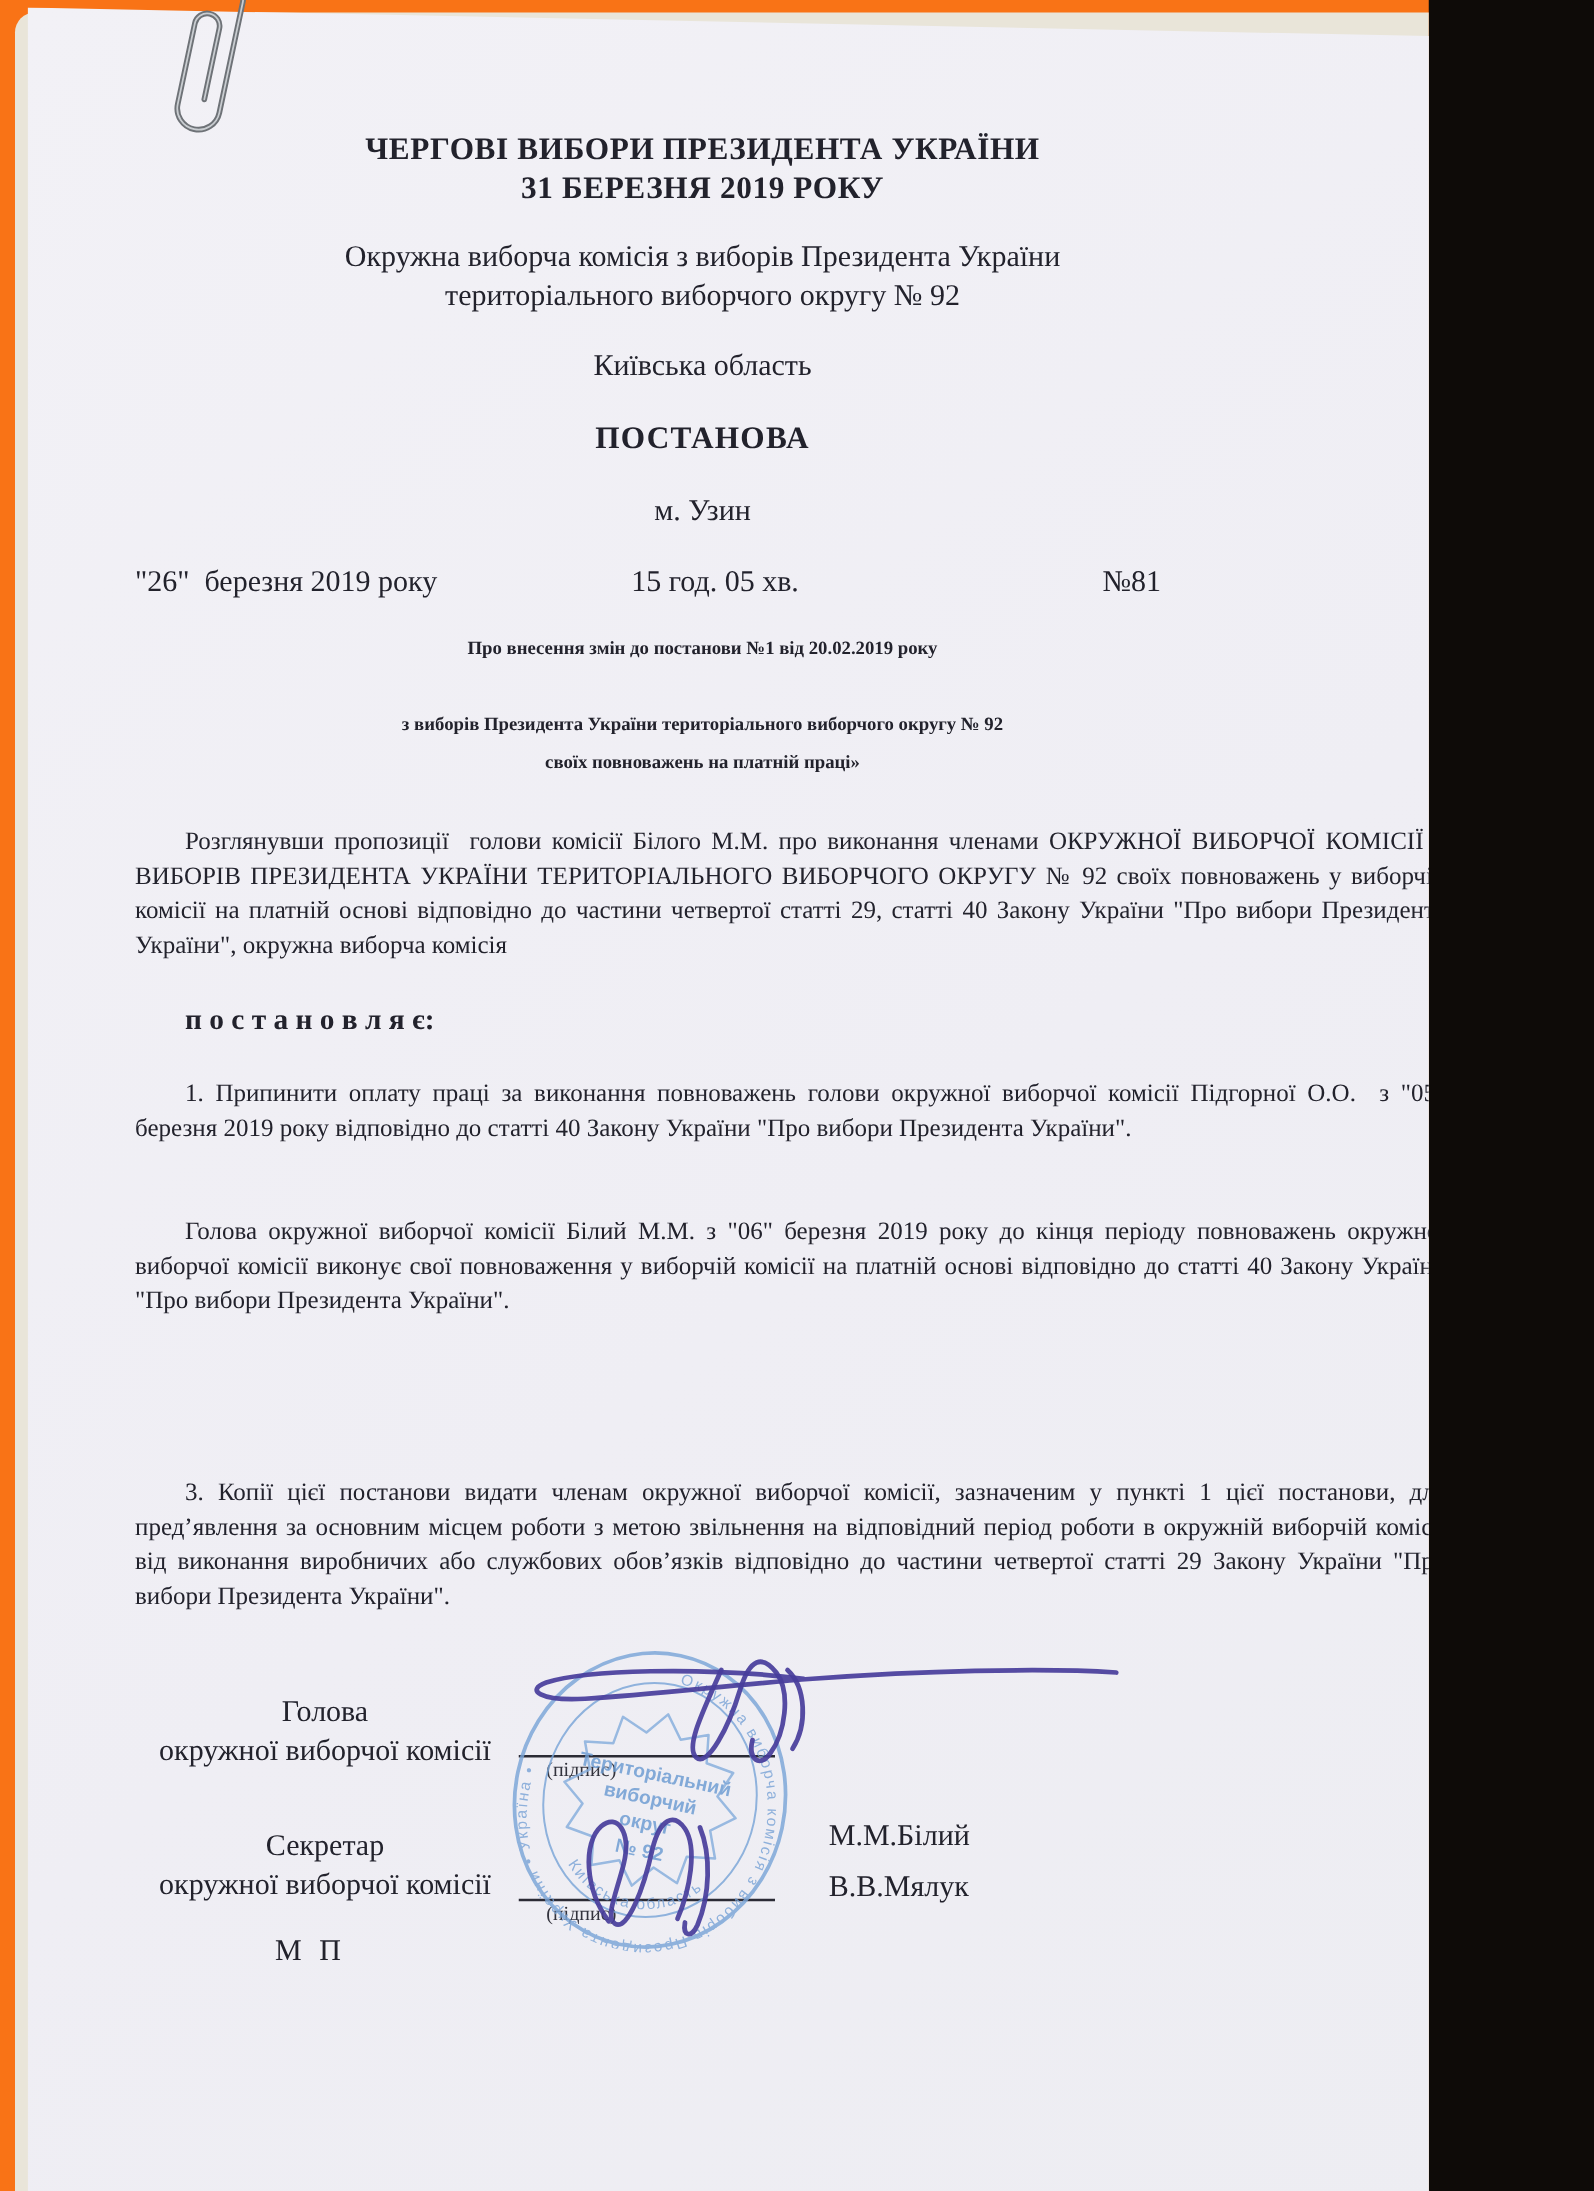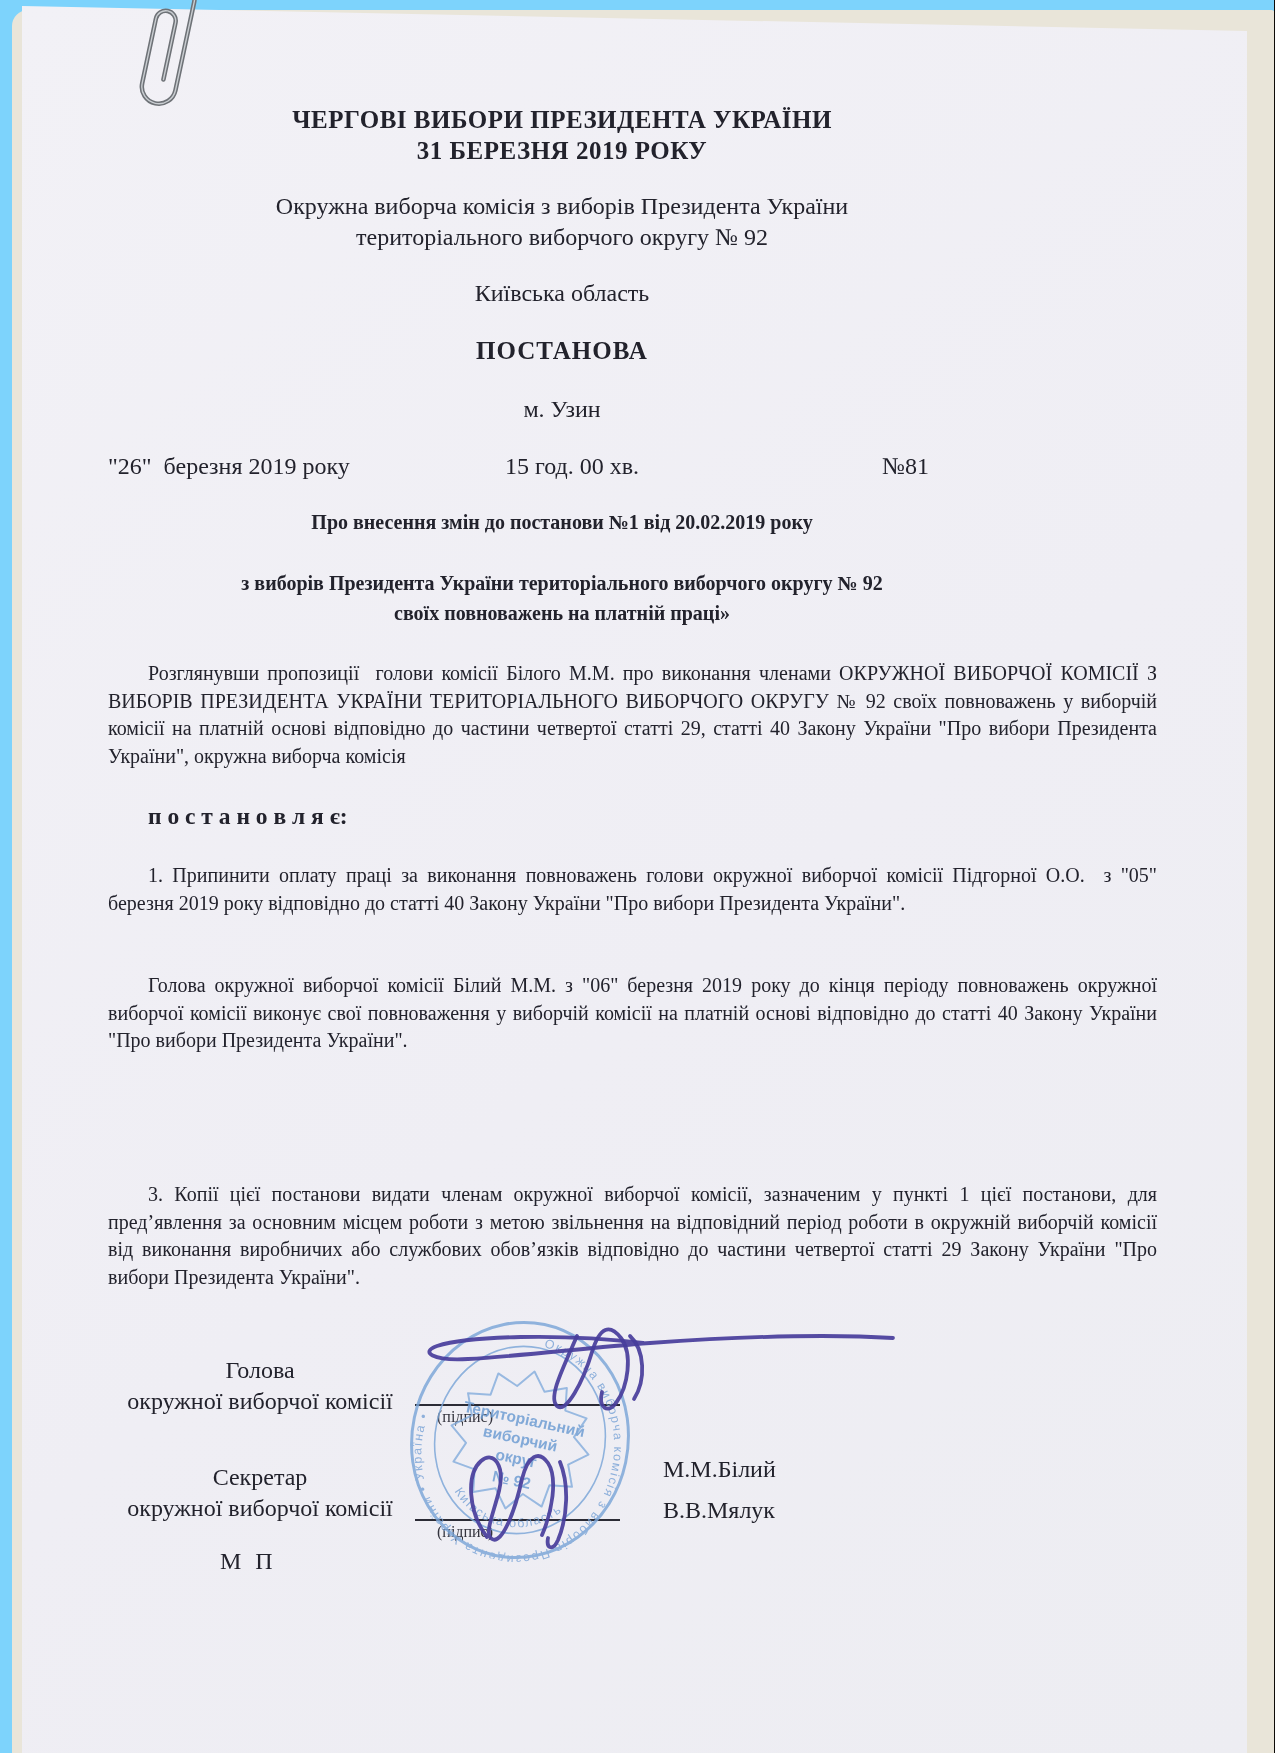--- a/index.html
+++ b/index.html
@@ -1,27 +1,27 @@
 <!DOCTYPE html>
 <html><head>
 <meta charset="utf-8">
 <style>
   html,body{margin:0;padding:0;background:#0e0b08;}
-  .scan{position:relative;width:1274px;height:1753px;background:#7dd3fc;overflow:hidden;
+  .scan{position:relative;width:1143px;height:1753px;background:#f97316;overflow:hidden;
         font-family:"Liberation Serif","DejaVu Serif",serif;color:#22222c;}
   .backing{position:absolute;left:12px;top:10px;width:1263px;height:1743px;
            background:#e9e5d9;border-radius:16px 4px 0 0;}
   .paper{position:absolute;left:22px;top:0;width:1225px;height:1753px;
          background:linear-gradient(140deg,#f2f1f6 0%,#efeef4 55%,#ededf2 100%);
          clip-path:polygon(0 6px,100% 31px,100% 100%,0 100%);}
   .abs{position:absolute;}
   .center-line{left:86px;width:908px;text-align:center;white-space:nowrap;}
   .t-bold{font-weight:bold;font-size:25px;letter-spacing:.5px;}
   .t-reg{font-size:24px;}
-  .subject-line{font-weight:bold;font-size:20px;}
+  .subject-line{font-weight:bold;font-size:15px;}
   .meta-row{left:86px;width:1049px;height:30px;font-size:24px;}
   .meta-row span{position:absolute;top:0;white-space:nowrap;}
   .para{left:86px;width:1049px;font-size:20px;line-height:27.6px;text-align:justify;
         text-indent:40px;margin:0;}
   .resolves{left:126px;font-weight:bold;font-size:23.5px;white-space:nowrap;}
   .sig-label{left:88px;width:300px;text-align:center;font-size:24px;white-space:nowrap;}
   .sig-label2{left:86px;width:304px;text-align:center;font-size:24px;white-space:nowrap;}
   .sig-line{left:393px;width:205px;border-bottom:2px solid #2b2b35;height:0;}
   .sig-caption{left:415px;font-size:16px;color:#33333d;}
   .sig-name{left:641px;font-size:24px;white-space:nowrap;}
@@ -53,21 +53,21 @@
     <div class="abs center-line t-reg" style="top:224px">територіального виборчого округу № 92</div>
 
     <div class="abs center-line t-reg" style="top:280px">Київська область</div>
 
     <div class="abs center-line t-bold" style="top:337px;letter-spacing:1px">ПОСТАНОВА</div>
 
     <div class="abs center-line t-reg" style="top:396px">м. Узин</div>
 
     <div class="abs meta-row" style="top:453px">
       <span style="left:0">"26" &nbsp;березня 2019 року</span>
-      <span style="left:397px">15 год. 00 хв.</span>
+      <span style="left:397px">15 год. 05 хв.</span>
       <span style="left:774px">№81</span>
     </div>
 
     <div class="abs center-line subject-line" style="top:511px">Про внесення змін до постанови №1 від 20.02.2019 року</div>
     <div class="abs center-line subject-line" style="top:572px">з виборів Президента України територіального виборчого округу № 92</div>
     <div class="abs center-line subject-line" style="top:602px">своїх повноважень на платній праці»</div>
 
     <p class="abs para" style="top:660px">Розглянувши пропозиції &nbsp;голови комісії Білого М.М. про виконання членами ОКРУЖНОЇ ВИБОРЧОЇ КОМІСІЇ З ВИБОРІВ ПРЕЗИДЕНТА УКРАЇНИ ТЕРИТОРІАЛЬНОГО ВИБОРЧОГО ОКРУГУ № 92 своїх повноважень у виборчій комісії на платній основі відповідно до частини четвертої статті 29, статті 40 Закону України "Про вибори Президента України", окружна виборча комісія</p>
     <div class="abs resolves" style="top:803px">п о с т а н о в л я є:</div>
 

